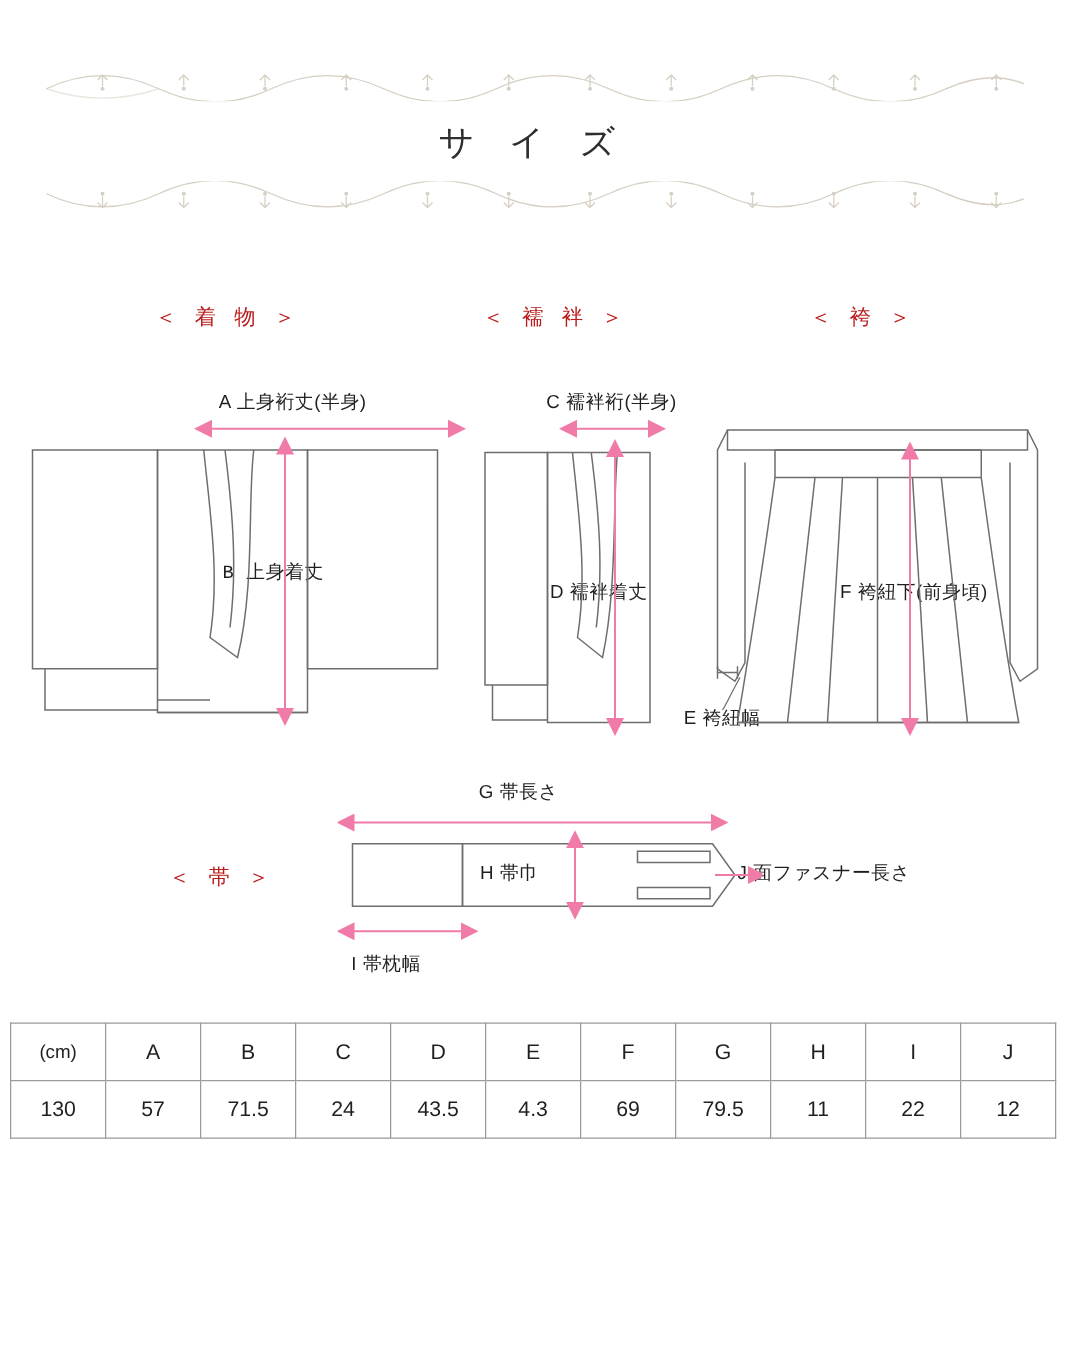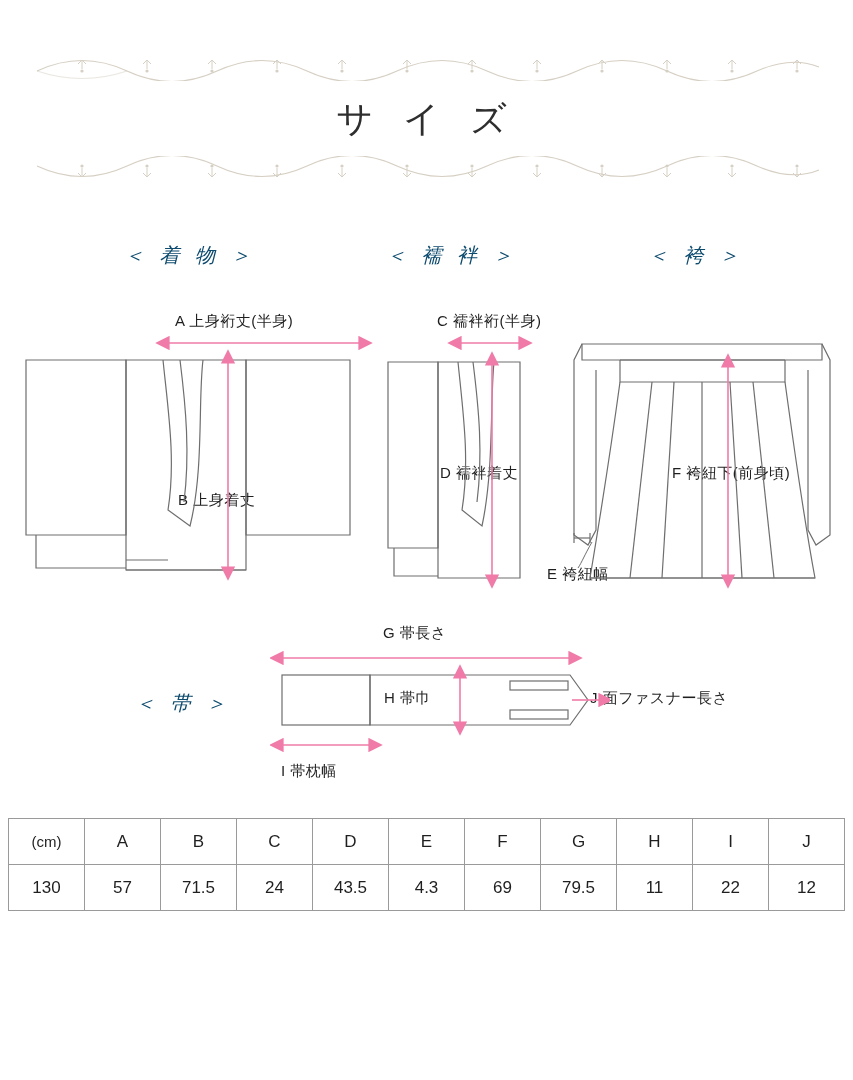--- a/index.html
+++ b/index.html
@@ -29,51 +29,50 @@
     width: 853px;
     text-align: center;
   }
   .orn {
     width: 800px;
     height: 26px;
     margin: 0 auto;
     display: block;
   }
   .title {
-    font-size: 36px;
+    font-size: 28px;
     letter-spacing: 10px;
     color: #2e2e2e;
     margin: 14px 0 12px 0;
     font-family: "Liberation Sans", sans-serif;
   }
 
   
   .sec-label {
     position: absolute;
-    font-size: 20px;
+    font-size: 17px;
     letter-spacing: 5px;
-    color: #0c4a6e;
+    color: #b91c1c;
     white-space: nowrap;
-    font-style: italic;
   }
   #lbl-kimono { left: 124px; top: 242px; }
   #lbl-juban  { left: 386px; top: 242px; }
   #lbl-hakama { left: 648px; top: 242px; }
   #lbl-obi    { left: 135px; top: 690px; }
 
   
   .cap {
     position: absolute;
     font-size: 15px;
     color: #1f1f1f;
     white-space: nowrap;
     letter-spacing: 0.5px;
   }
   #cap-a { left: 175px; top: 312px; }
-  #cap-b { left: 178px; top: 491px; }
+  #cap-b { left: 178px; top: 448px; font-family: Liberation Mono, monospace; }
   #cap-c { left: 437px; top: 312px; }
   #cap-d { left: 440px; top: 464px; }
   #cap-e { left: 547px; top: 565px; }
   #cap-f { left: 672px; top: 464px; }
   #cap-g { left: 383px; top: 624px; }
   #cap-h { left: 384px; top: 689px; }
   #cap-i { left: 281px; top: 762px; }
   #cap-j { left: 590px; top: 689px; }
 
   

